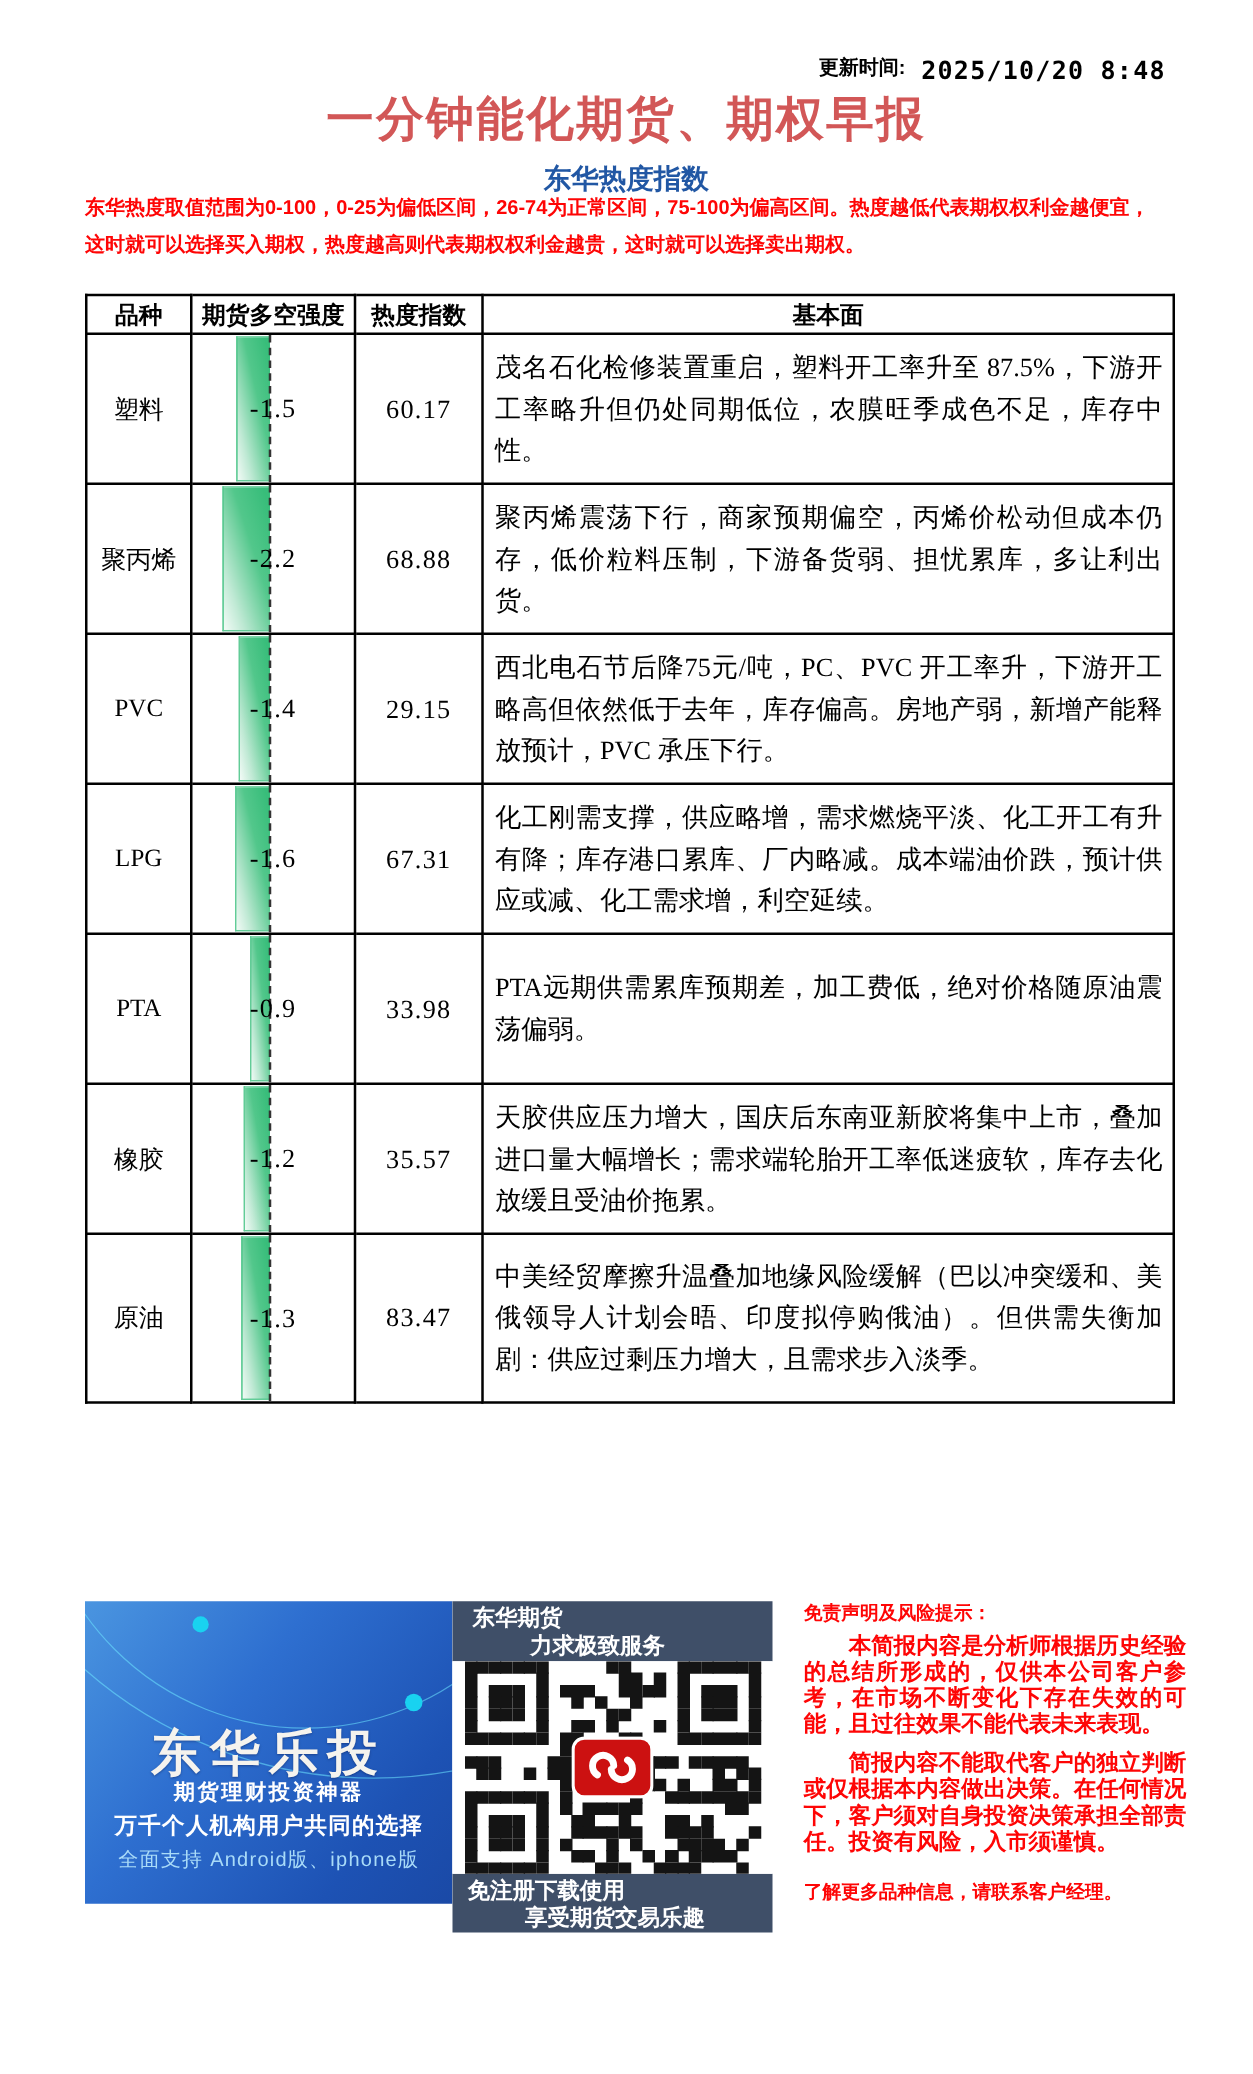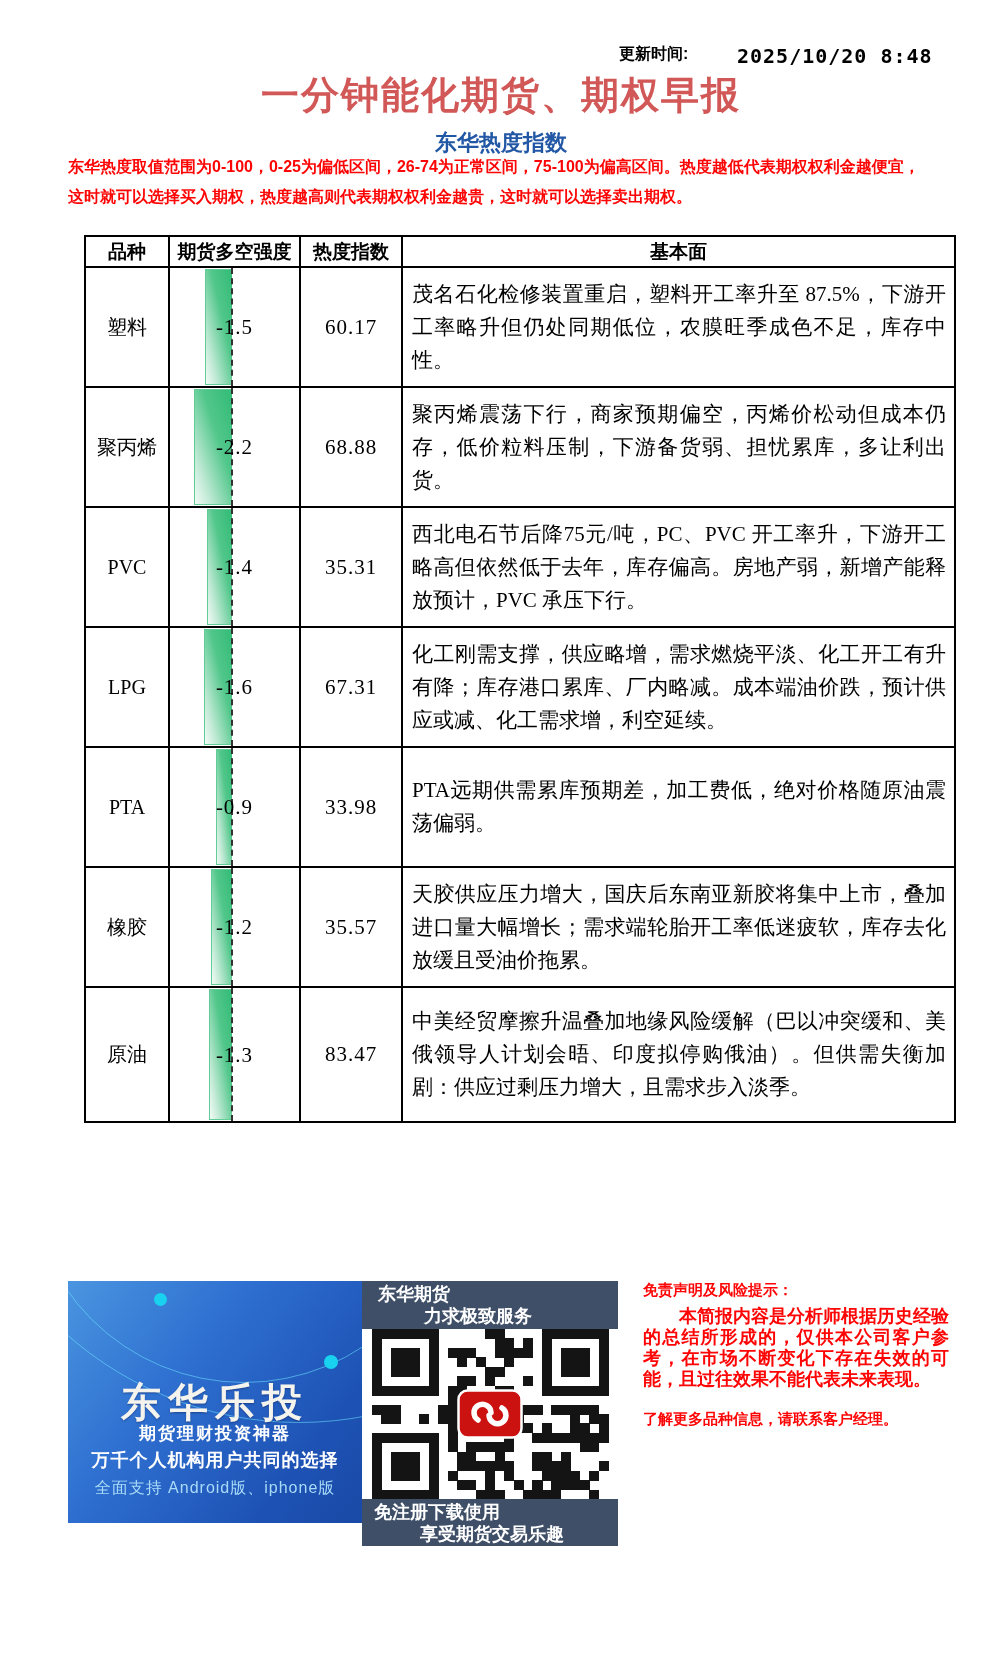--- a/index.html
+++ b/index.html
@@ -1,33 +1,33 @@
 <!DOCTYPE html>
 <html><head>
 <meta charset="utf-8">
 <style>
   html,body{margin:0;padding:0;background:#fff;}
   .page{position:relative;width:1002px;height:1659px;background:#fff;overflow:hidden;
         font-family:"Liberation Serif","DejaVu Serif",serif;color:#000;}
 
   
-  .update-label{position:absolute;left:619px;top:44px;font-family:"Liberation Sans",sans-serif;
+  .update-label{position:absolute;left:655px;top:44px;font-family:"Liberation Sans",sans-serif;
                 font-weight:bold;font-size:16px;}
   .update-value{position:absolute;left:737px;top:44px;font-family:"DejaVu Sans Mono",monospace;
                 font-weight:bold;font-size:20px;letter-spacing:1px;}
   .page-title{position:absolute;left:0;top:70px;width:100%;text-align:center;
               font-size:38px;font-weight:bold;color:#d25757;letter-spacing:2px;}
   .page-subtitle{position:absolute;left:0;top:128px;width:100%;text-align:center;
                  font-size:22px;font-weight:bold;color:#2157a4;}
   .notice{position:absolute;left:68px;top:152px;width:890px;color:#fe0505;font-weight:bold;
           font-size:16px;line-height:30px;font-family:"Liberation Sans",sans-serif;}
 
   
   table.report{position:absolute;left:68px;top:235px;width:870px;border-collapse:collapse;
-               table-layout:fixed;margin-left:16px;}
+               table-layout:fixed;}
   table.report th,table.report td{border:2px solid #000;}
   table.report th{height:29px;font-size:19px;font-weight:bold;text-align:center;padding:0;}
   tr.row{height:120px;}
   tr.row-last{height:135px;}
   td.name-cell{text-align:center;font-size:20px;vertical-align:middle;}
   td.heat-cell{text-align:center;font-size:21px;vertical-align:middle;letter-spacing:1px;}
   td.fund-cell{font-size:21px;line-height:33px;padding:4px 8px 4px 9px;vertical-align:middle;
                text-align:justify;}
   td.strength-cell{position:relative;padding:0;vertical-align:middle;}
   .zero-line{position:absolute;top:0;bottom:0;right:66px;width:0;border-left:2px dashed #333;z-index:2;}
@@ -128,21 +128,21 @@
       <td class="heat-cell">68.88</td>
       <td class="fund-cell">聚丙烯震荡下行，商家预期偏空，丙烯价松动但成本仍存，低价粒料压制，下游备货弱、担忧累库，多让利出货。</td>
     </tr>
     <tr class="row">
       <td class="name-cell">PVC</td>
       <td class="strength-cell">
         <div class="bar" style="width: 24px;"></div>
         <div class="zero-line"></div>
         <span class="strength-label">-1.4</span>
       </td>
-      <td class="heat-cell">35.31</td>
+      <td class="heat-cell">29.15</td>
       <td class="fund-cell">西北电石节后降75元/吨，PC、PVC 开工率升，下游开工略高但依然低于去年，库存偏高。房地产弱，新增产能释放预计，PVC 承压下行。</td>
     </tr>
     <tr class="row">
       <td class="name-cell">LPG</td>
       <td class="strength-cell">
         <div class="bar" style="width: 27px;"></div>
         <div class="zero-line"></div>
         <span class="strength-label">-1.6</span>
       </td>
       <td class="heat-cell">67.31</td>
@@ -437,17 +437,18 @@
       </div>
       <div class="qr-band qr-band-bottom">
         <div class="l1">免注册下载使用</div>
         <div class="l2">享受期货交易乐趣</div>
       </div>
     </div>
 
     <div class="disclaimer">
       <p class="disc-head">免责声明及风险提示：</p>
       <p class="disc-p">本简报内容是分析师根据历史经验的总结所形成的，仅供本公司客户参考，在市场不断变化下存在失效的可能，且过往效果不能代表未来表现。</p>
+      <p class="disc-p">简报内容不能取代客户的独立判断或仅根据本内容做出决策。在任何情况下，客户须对自身投资决策承担全部责任。投资有风险，入市须谨慎。</p>
       <p class="disc-contact">了解更多品种信息，请联系客户经理。</p>
     </div>
 
   </div>
 </div>
 
 </body></html>

